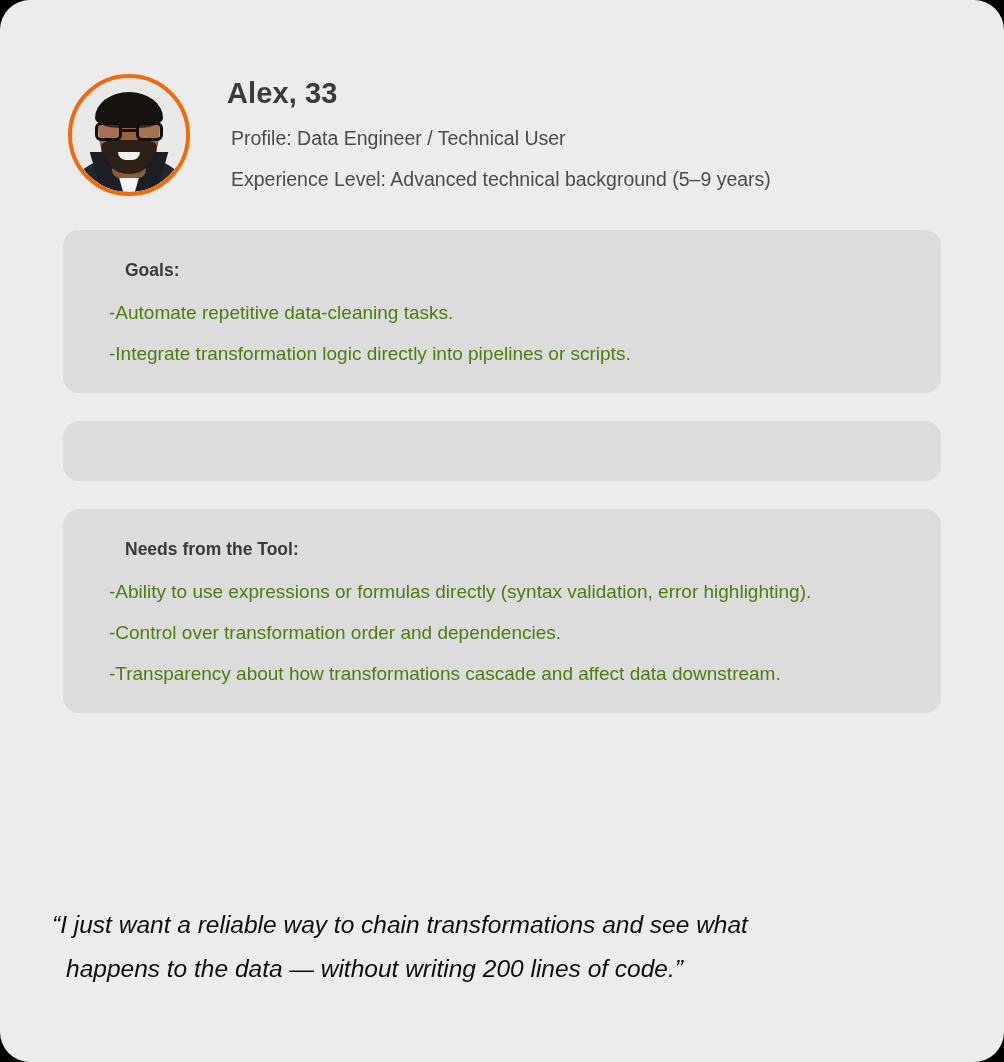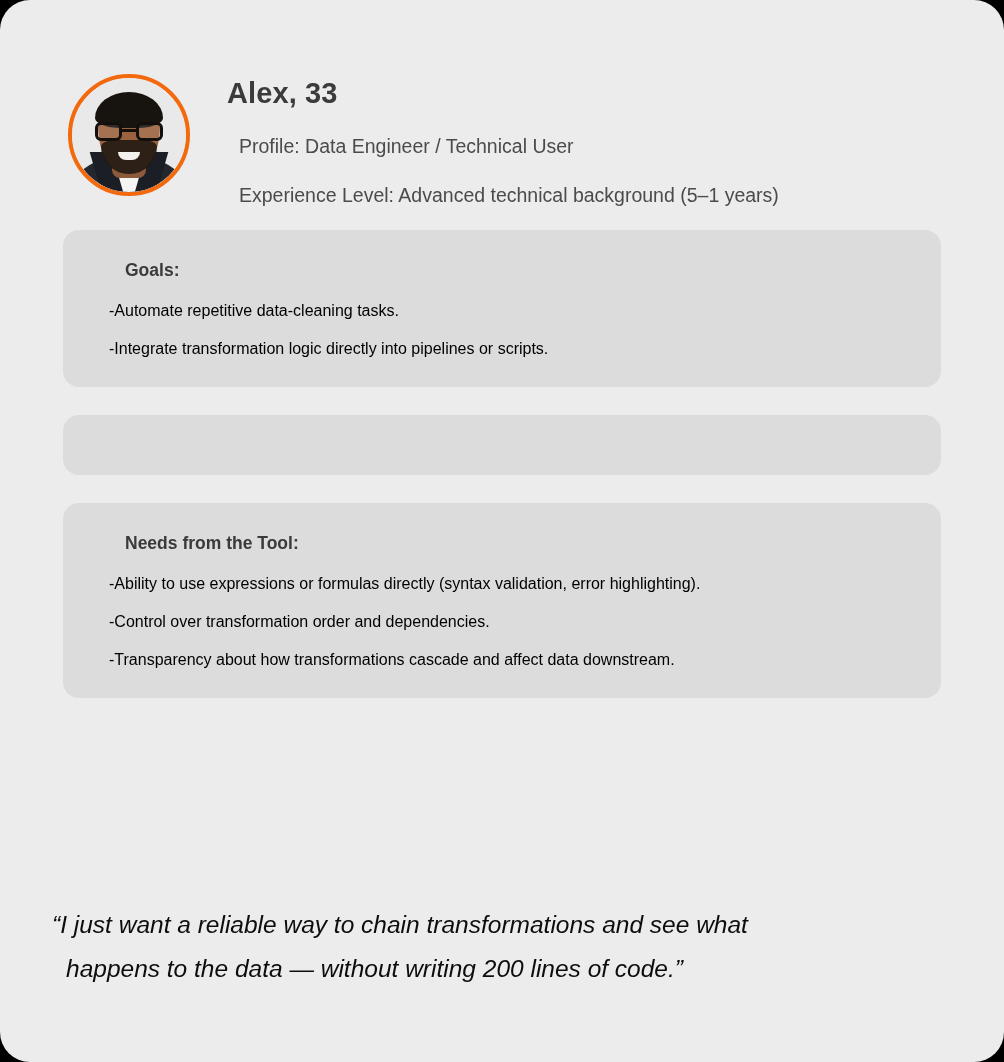--- a/index.html
+++ b/index.html
@@ -172,21 +172,21 @@
   }
   .persona-name {
     margin: 0;
     font-size: 29px;
     font-weight: bold;
     color: #3b3b3b;
     letter-spacing: .1px;
     line-height: 1.2;
   }
   .persona-meta {
-    margin: 12px;
+    margin: 4px;
     padding-top: 14px;
     font-size: 19.5px;
     color: #4b4b4b;
     line-height: 1.0;
   }
   .persona-meta + .persona-meta { padding-top: 18px; }
 
   
   .sections {
     position: absolute;
@@ -207,22 +207,22 @@
     font-weight: bold;
     color: #3a3a3a;
     line-height: 1.2;
   }
   .section-list {
     list-style: none;
     margin: 0;
     padding: 0;
   }
   .section-list li {
-    font-size: 16px;
-    color: #000000;
+    font-size: 19px;
+    color: #4d7c0f;
     line-height: 1.0;
     padding-top: 22px;
     white-space: nowrap;
   }
 
   
   .persona-quote {
     position: absolute;
     left: 52px;
     top: 903px;
@@ -258,21 +258,21 @@
           <div class="av-lens l"></div>
           <div class="av-bridge"></div>
           <div class="av-lens r"></div>
         </div>
       </div>
     </div>
 
     <div class="header-text">
       <h1 class="persona-name">Alex, 33</h1>
       <p class="persona-meta">Profile: Data Engineer / Technical User</p>
-      <p class="persona-meta">Experience Level: Advanced technical background (5–1 years)</p>
+      <p class="persona-meta">Experience Level: Advanced technical background (5–9 years)</p>
     </div>
 
   </div>
 
   <div class="sections">
 
     <div class="section-card">
       <p class="section-title">Goals:</p>
       <ul class="section-list">
         <li>-Automate repetitive data-cleaning tasks.</li>

